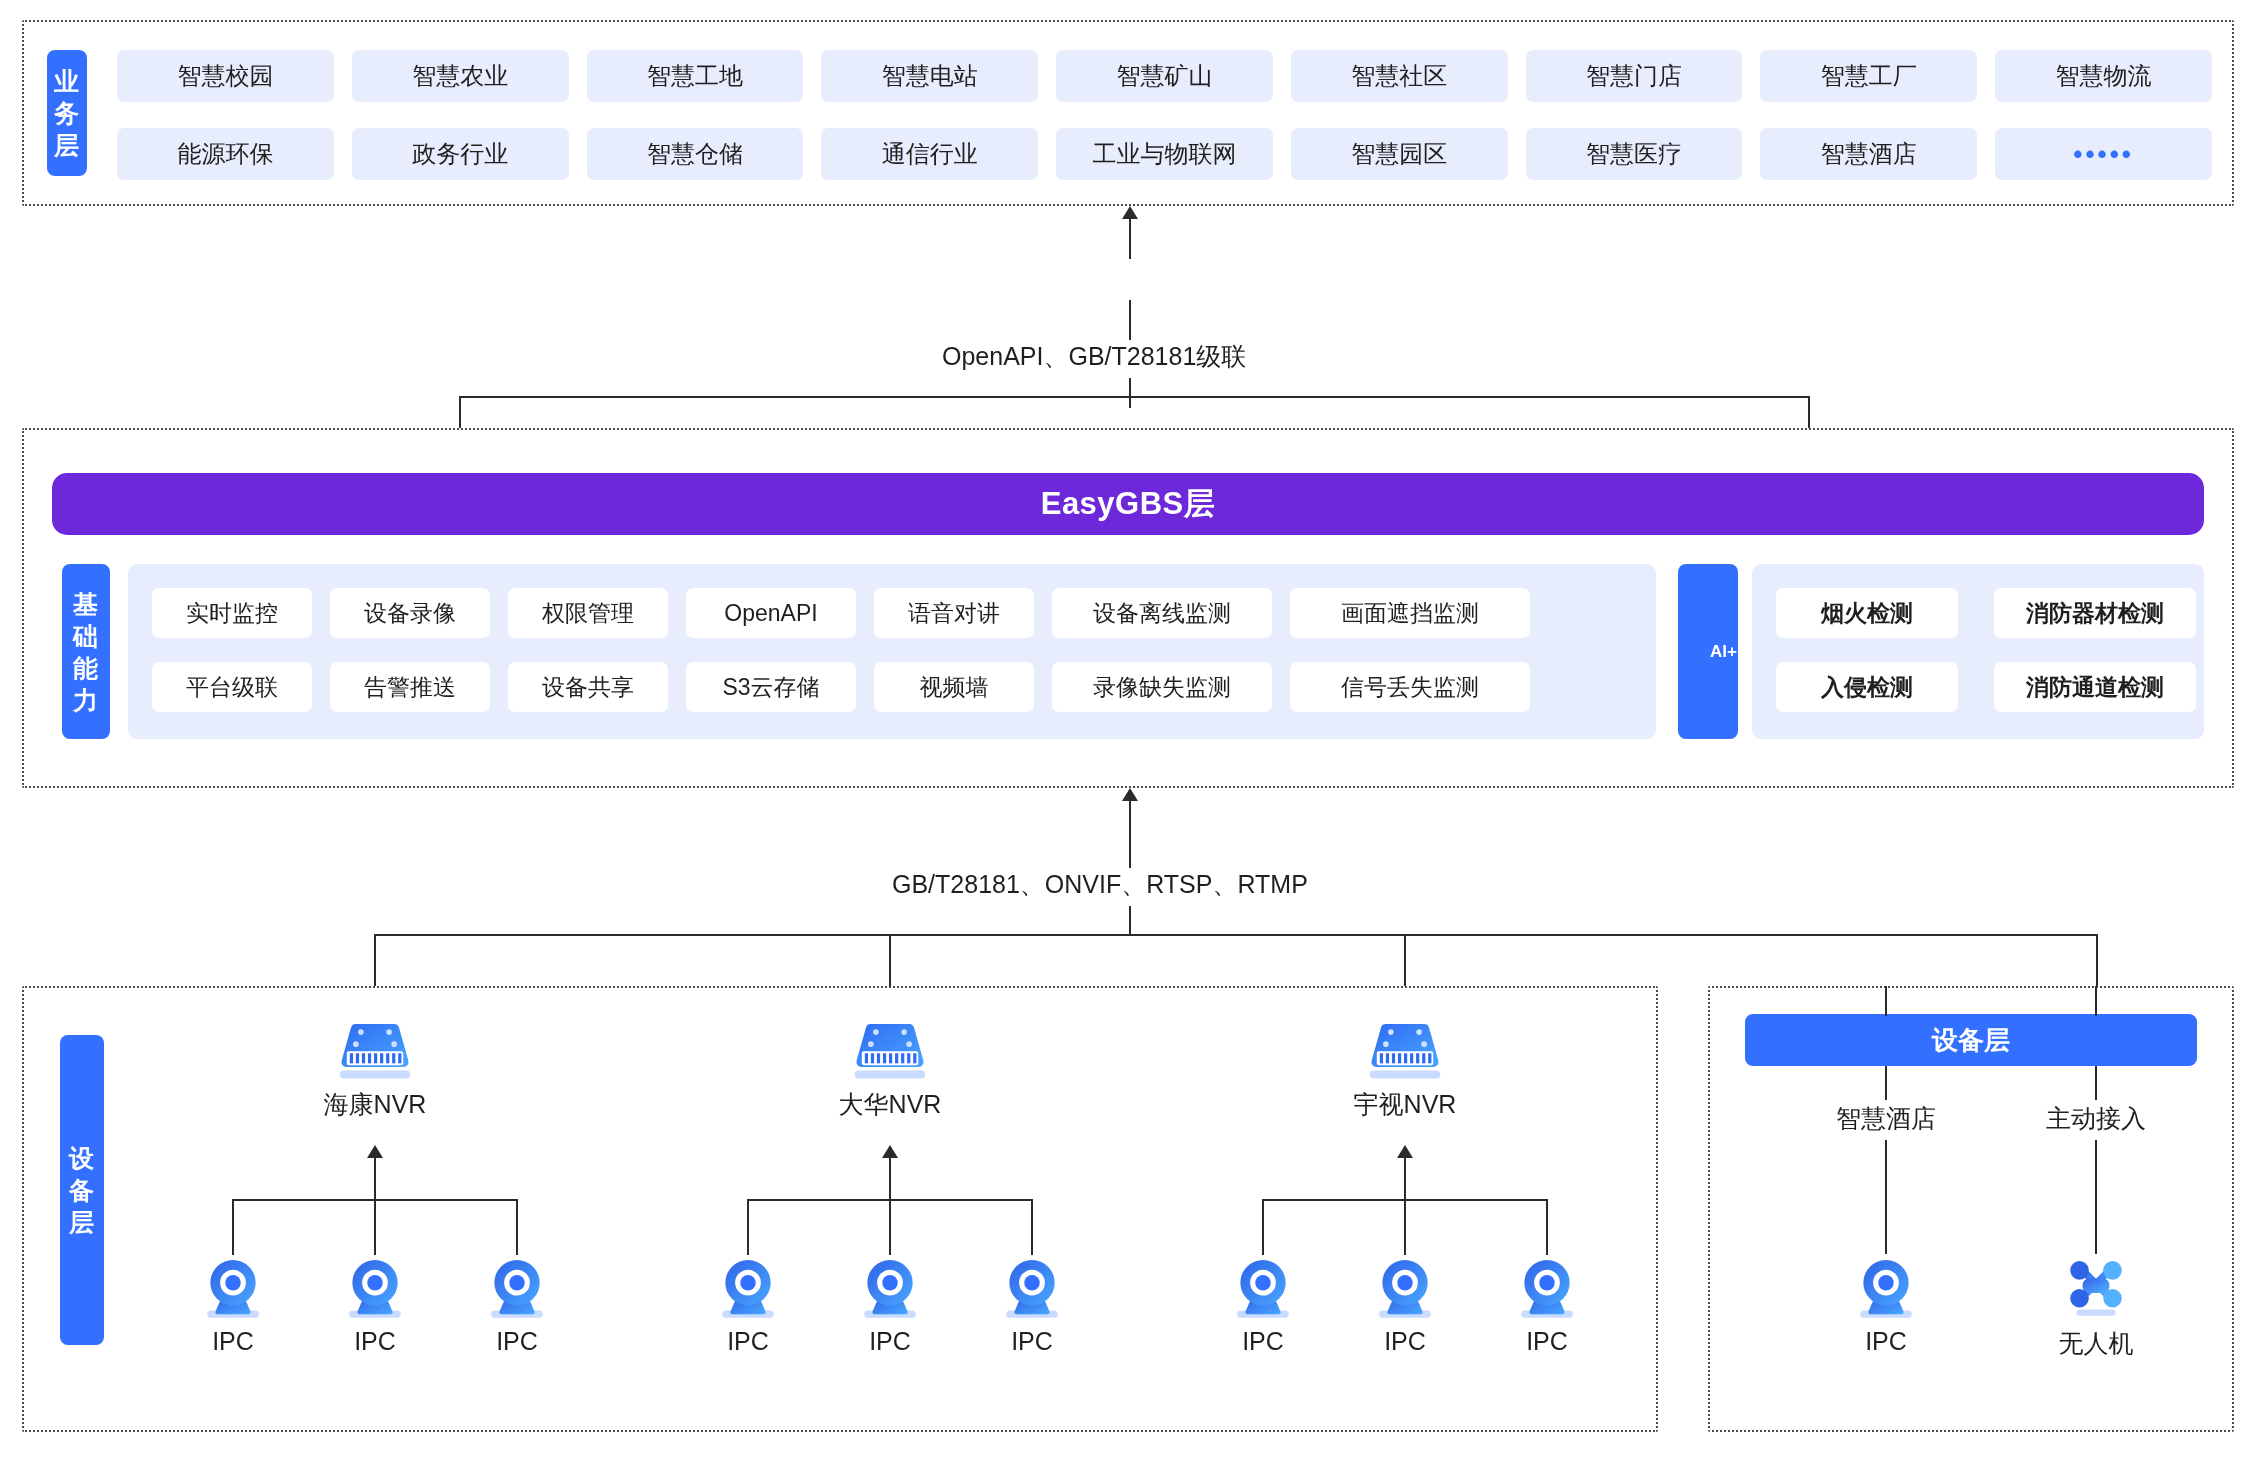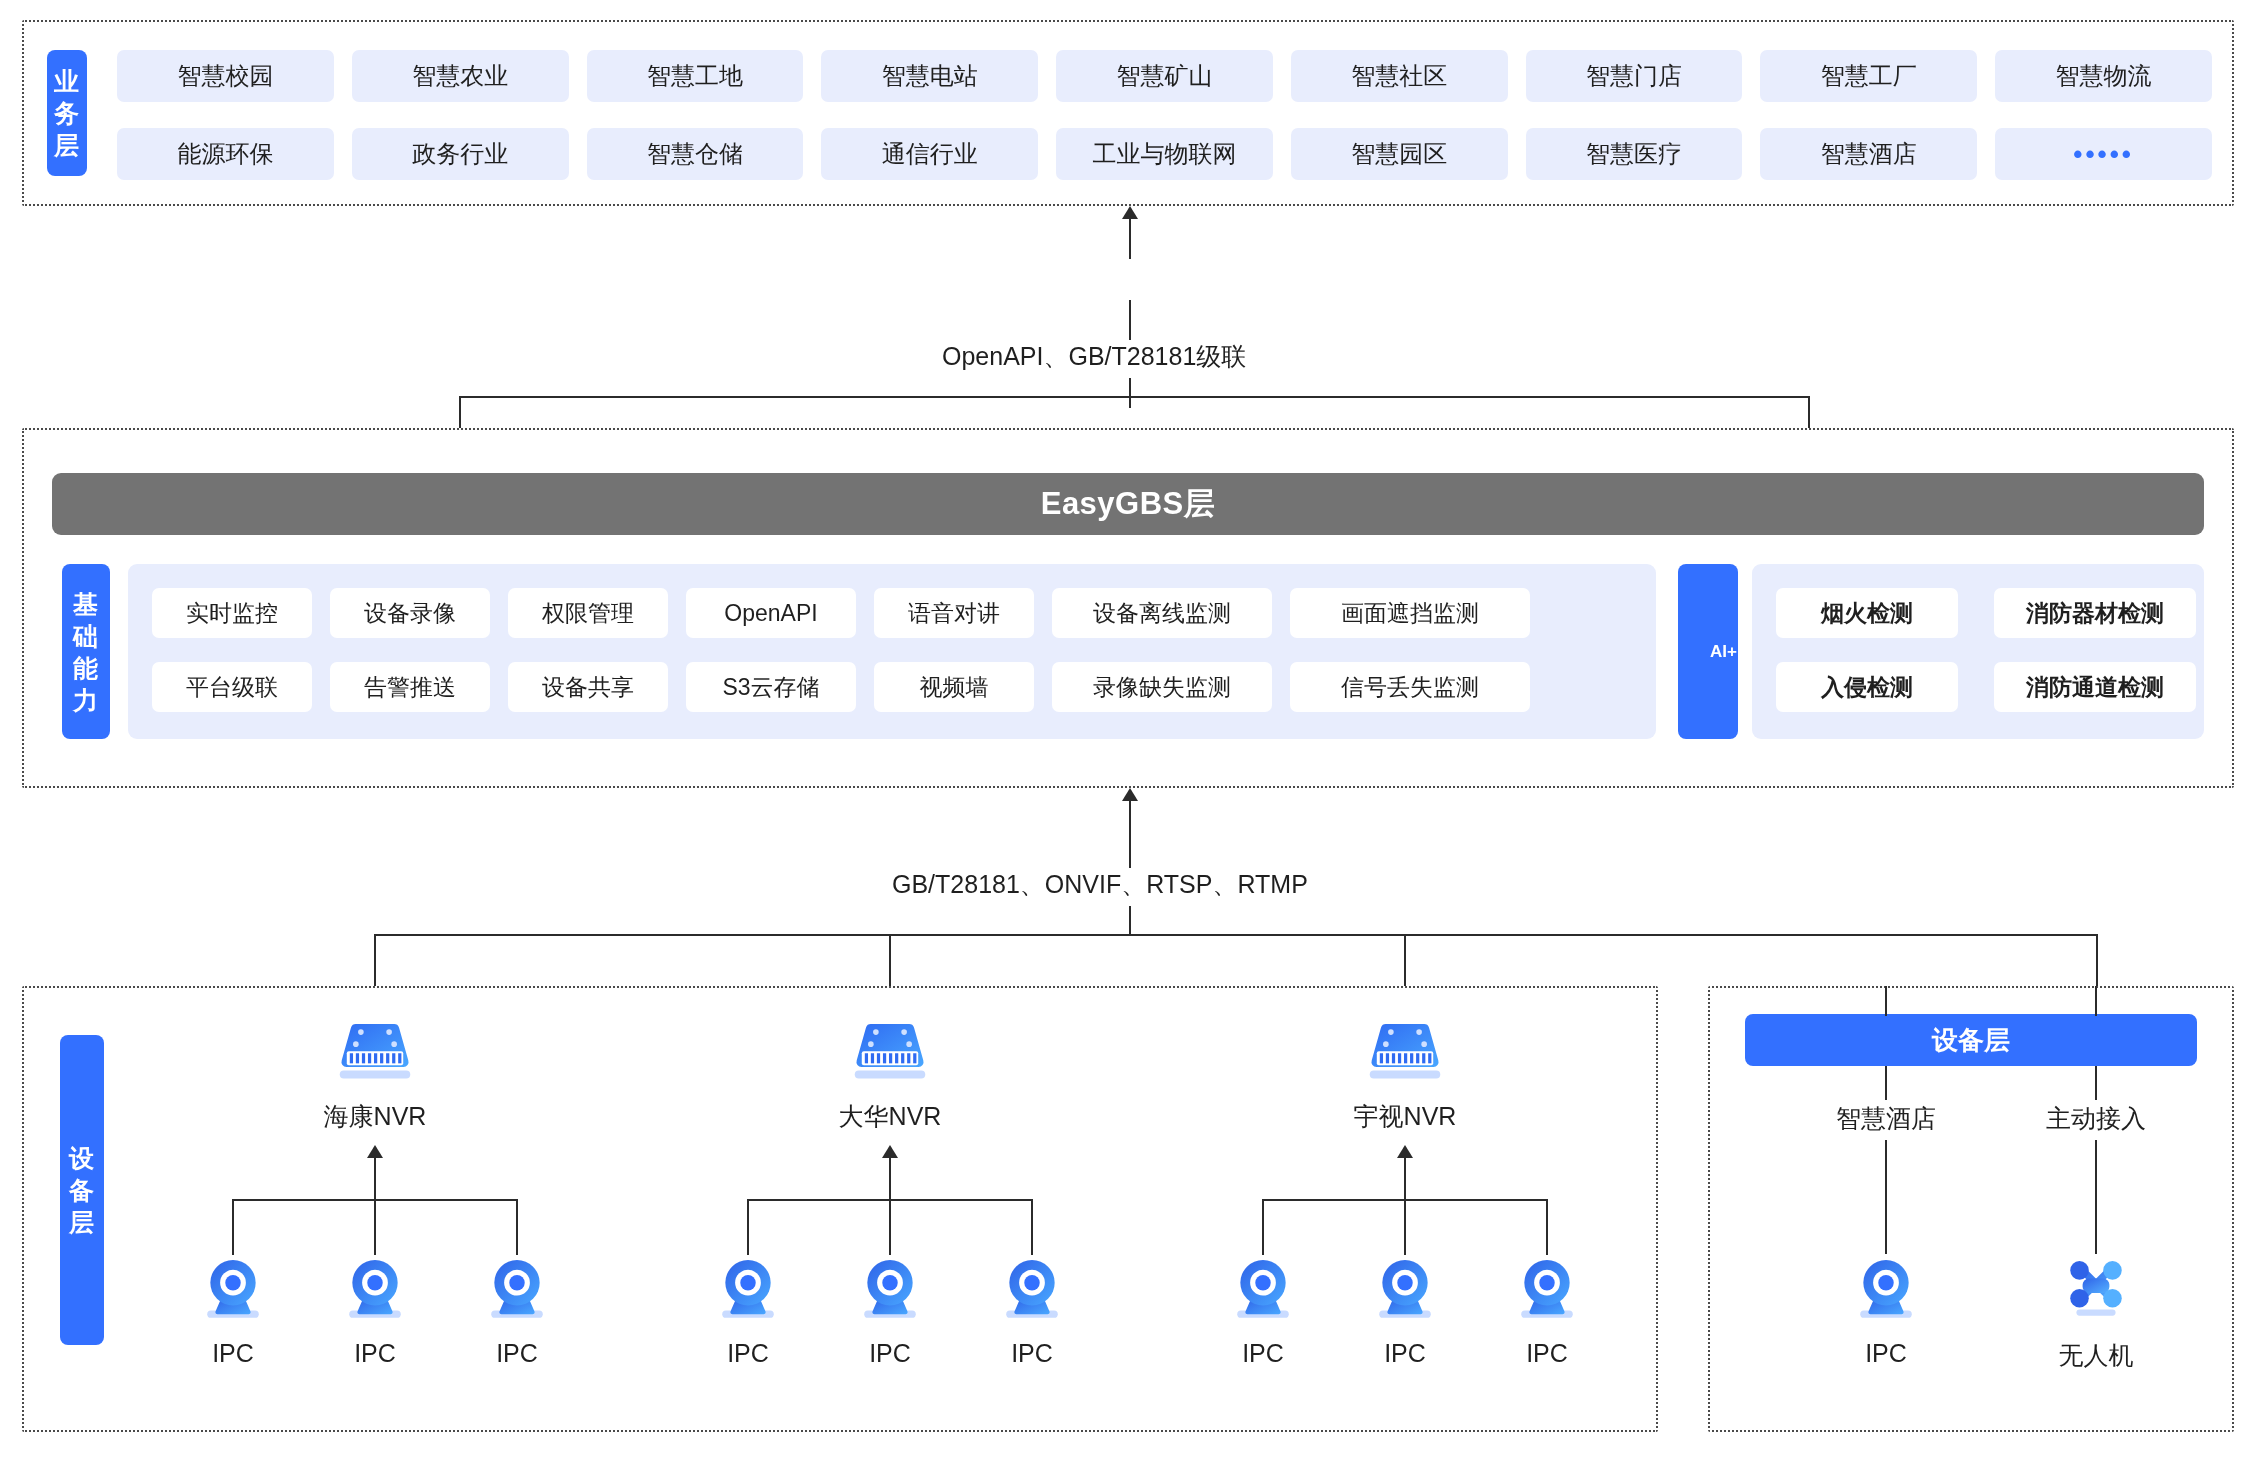--- a/index.html
+++ b/index.html
@@ -57,22 +57,22 @@
     display: grid;
     grid-template-columns: repeat(9, 1fr);
     grid-template-rows: 52px 52px;
     column-gap: 18px;
     row-gap: 26px;
   }
 
   
   .blue-bar {
     position: absolute;
-    background: #737373;
-    border-radius: 9px;
+    background: #6d28d9;
+    border-radius: 15px;
     color: #fff;
     display: flex;
     align-items: center;
     justify-content: center;
     font-size: 31px;
     font-weight: 700;
     letter-spacing: 0.5px;
   }
 
   
@@ -131,21 +131,21 @@
     padding: 0 12px;
     white-space: nowrap;
     text-align: left;
   }
 
   
   .node { position: absolute; text-align: center; }
   .node .cap {
     font-size: 25px;
     color: #1f1f1f;
-    margin-top: 20px;
+    margin-top: 8px;
     white-space: nowrap;
   }
 
   .icon-wrap { display: flex; justify-content: center; align-items: flex-end; }
 
   
   .dev-bar {
     position: absolute;
     background: #3370ff;
     border-radius: 8px;

